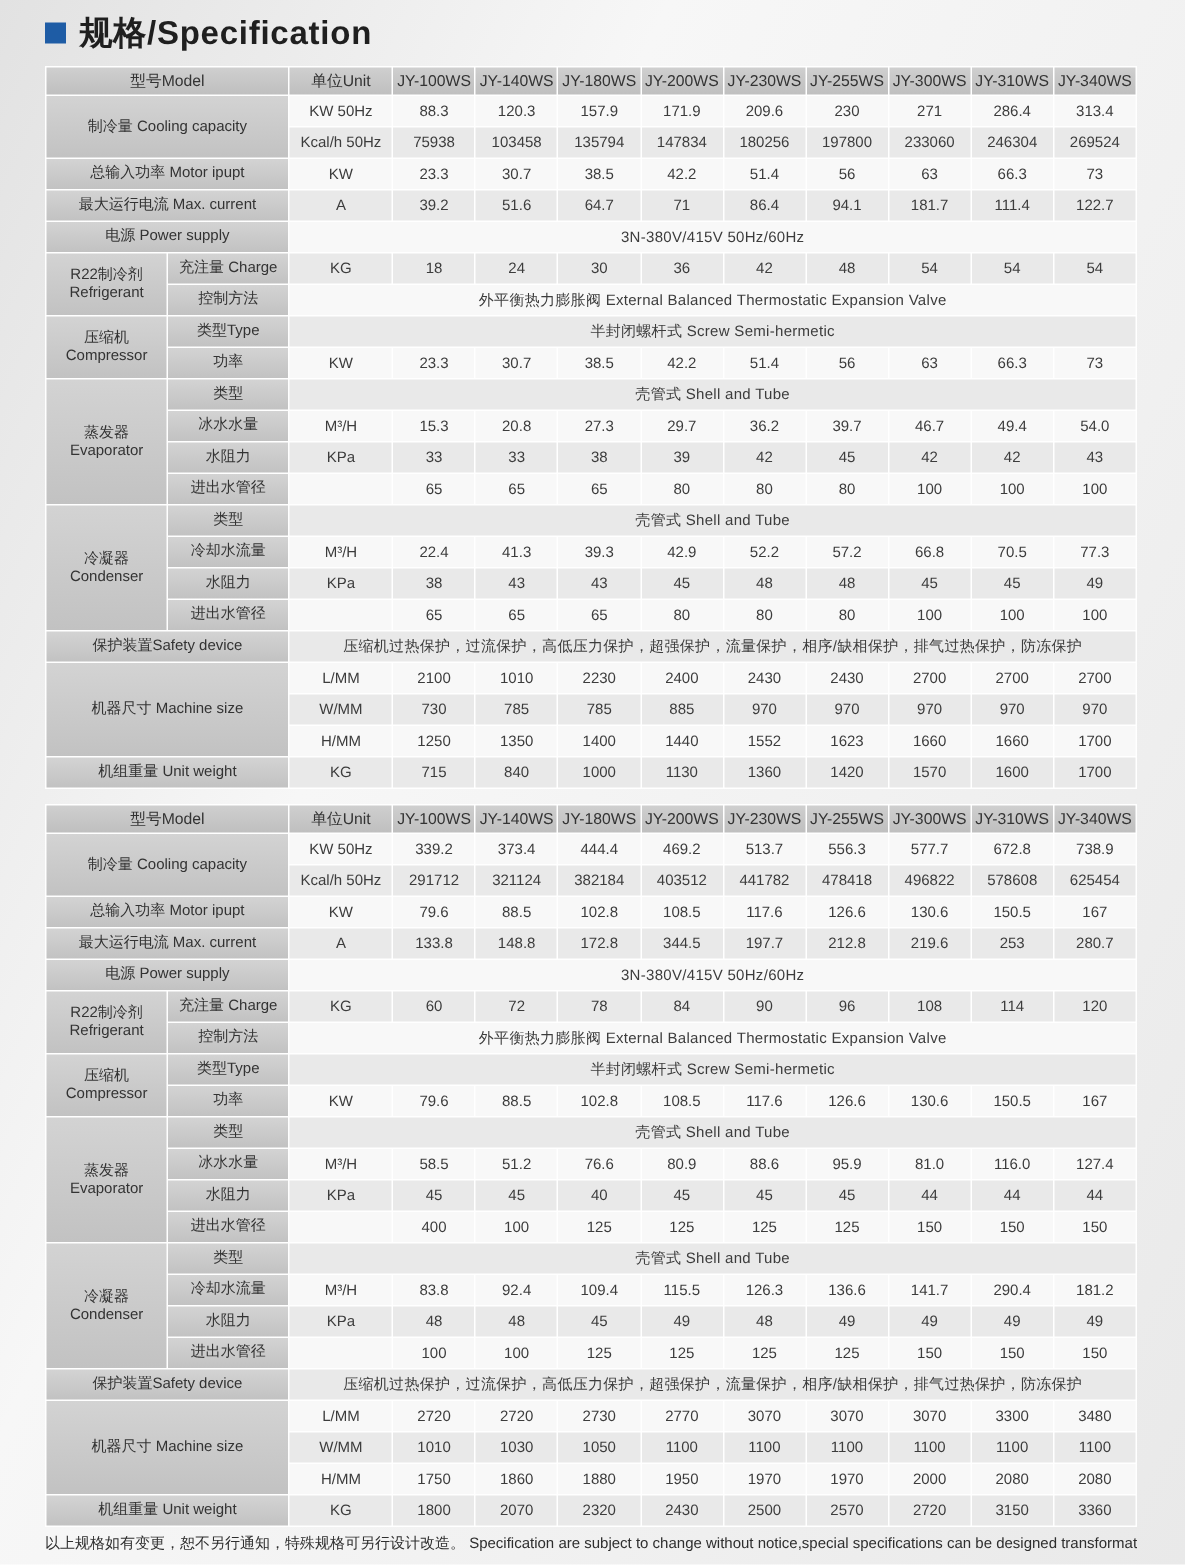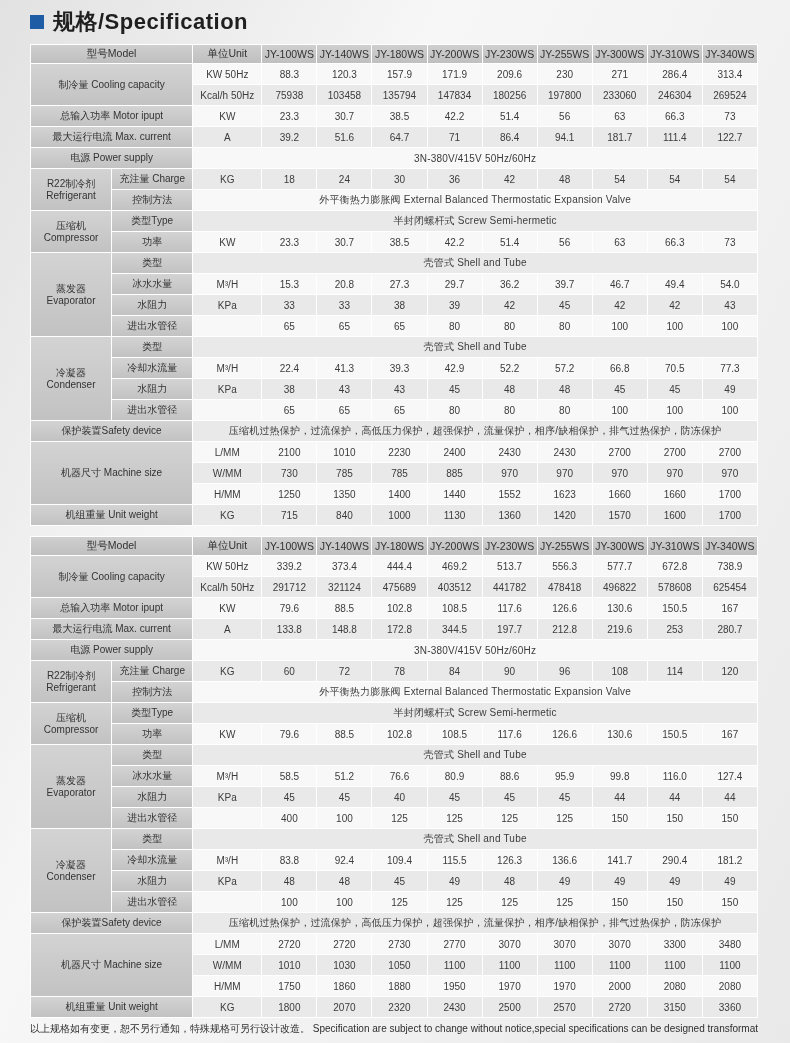--- a/index.html
+++ b/index.html
@@ -355,21 +355,21 @@
           <td class="band0">513.7</td>
           <td class="band0">556.3</td>
           <td class="band0">577.7</td>
           <td class="band0">672.8</td>
           <td class="band0">738.9</td>
         </tr>
         <tr>
           <td class="band1">Kcal/h 50Hz</td>
           <td class="band1">291712</td>
           <td class="band1">321124</td>
-          <td class="band1">475689</td>
+          <td class="band1">382184</td>
           <td class="band1">403512</td>
           <td class="band1">441782</td>
           <td class="band1">478418</td>
           <td class="band1">496822</td>
           <td class="band1">578608</td>
           <td class="band1">625454</td>
         </tr>
         <tr>
           <td class="lbl" colspan="2">总输入功率 Motor ipupt</td>
           <td class="band0">KW</td>
@@ -443,21 +443,21 @@
         </tr>
         <tr>
           <td class="lbl">冰水水量</td>
           <td class="band0">M³/H</td>
           <td class="band0">58.5</td>
           <td class="band0">51.2</td>
           <td class="band0">76.6</td>
           <td class="band0">80.9</td>
           <td class="band0">88.6</td>
           <td class="band0">95.9</td>
-          <td class="band0">99.8</td>
+          <td class="band0">81.0</td>
           <td class="band0">116.0</td>
           <td class="band0">127.4</td>
         </tr>
         <tr>
           <td class="lbl">水阻力</td>
           <td class="band1">KPa</td>
           <td class="band1">45</td>
           <td class="band1">45</td>
           <td class="band1">40</td>
           <td class="band1">45</td>

